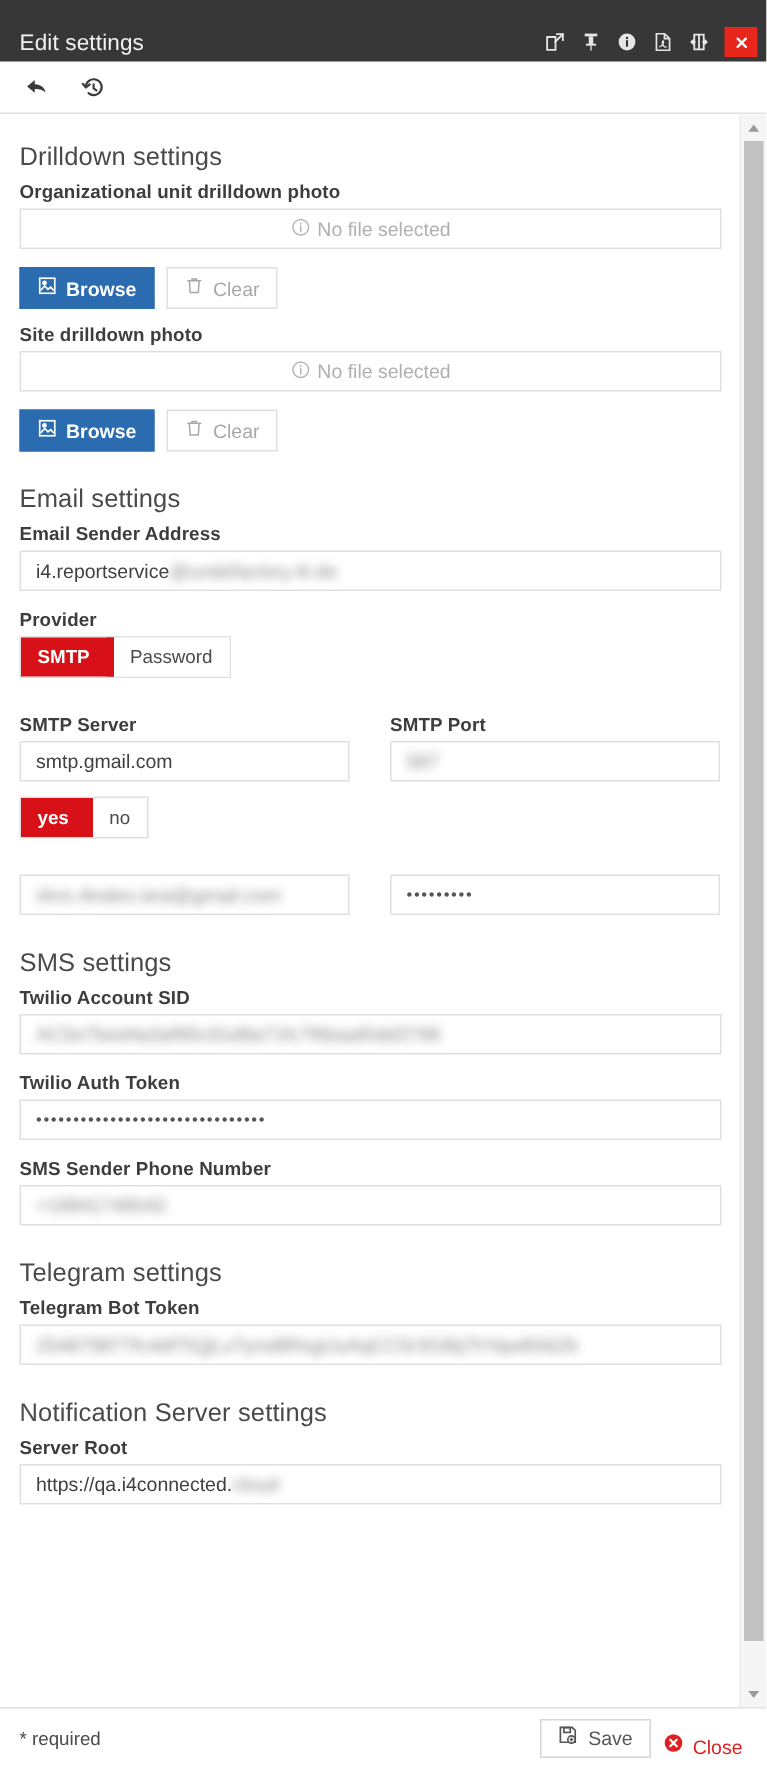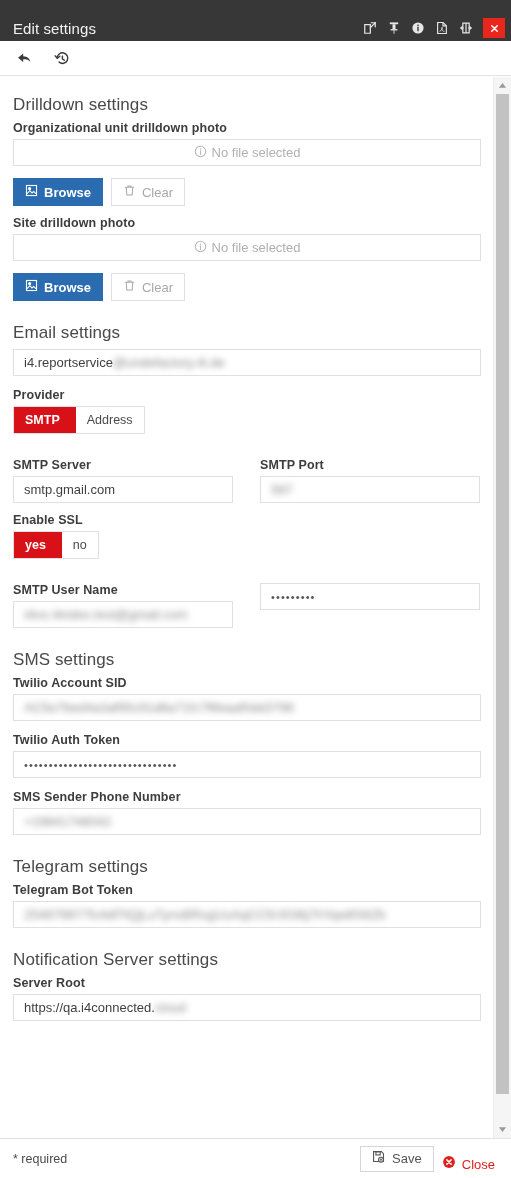--- a/index.html
+++ b/index.html
@@ -275,61 +275,60 @@
             <path d="M3.5 3.6l.6 8.2h5.8l.6-8.2"></path>
           </svg>
         </span>
         <span>Clear</span>
       </div>
     </div>
 
     
     <h2 class="section">Email settings</h2>
 
+    <div class="field-label">Email Sender Address</div>
     <div class="input">
       <span>i4.reportservice</span>
         <span class="blur">@undefactory.4i.de</span>
     </div>
 
     <div style="height:12px"></div>
     <div class="field-label">Provider</div>
     <div class="toggle">
       <div class="opt active">SMTP</div>
-      <div class="opt">Address</div>
+      <div class="opt">Password</div>
     </div>
 
     <div class="spacer24"></div>
 
     <div class="row2">
       <div>
         <div class="field-label">SMTP Server</div>
         <div class="input">
           <span>smtp.gmail.com</span>
         </div>
       </div>
       <div>
         <div class="field-label">SMTP Port</div>
         <div class="input">
           <span class="blur">587</span>
         </div>
       </div>
     </div>
 
     <div style="height:10px"></div>
-    <div class="field-label">Enable SSL</div>
     <div class="toggle">
       <div class="opt active">yes</div>
       <div class="opt">no</div>
     </div>
 
     <div class="spacer24"></div>
 
     <div class="row2">
       <div>
-        <div class="field-label">SMTP User Name</div>
         <div class="input">
           <span class="blur">i4no.4index.test@gmail.com</span>
         </div>
       </div>
       <div>
         <div class="input">
           <span class="pwdots">•••••••••</span>
         </div>
       </div>
     </div>

